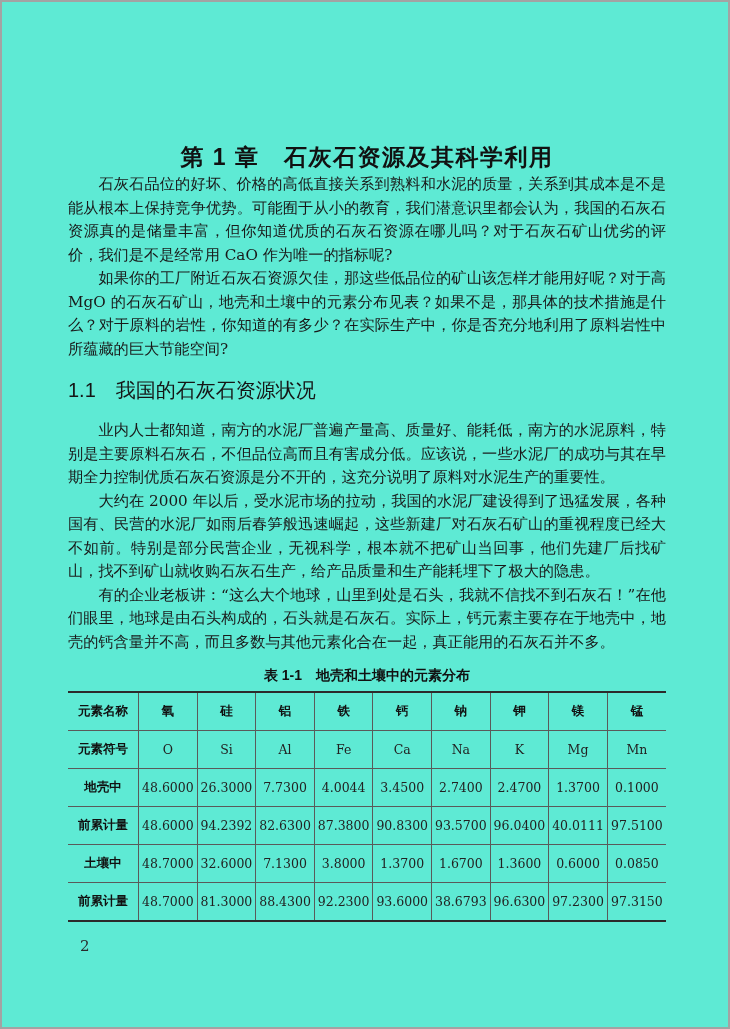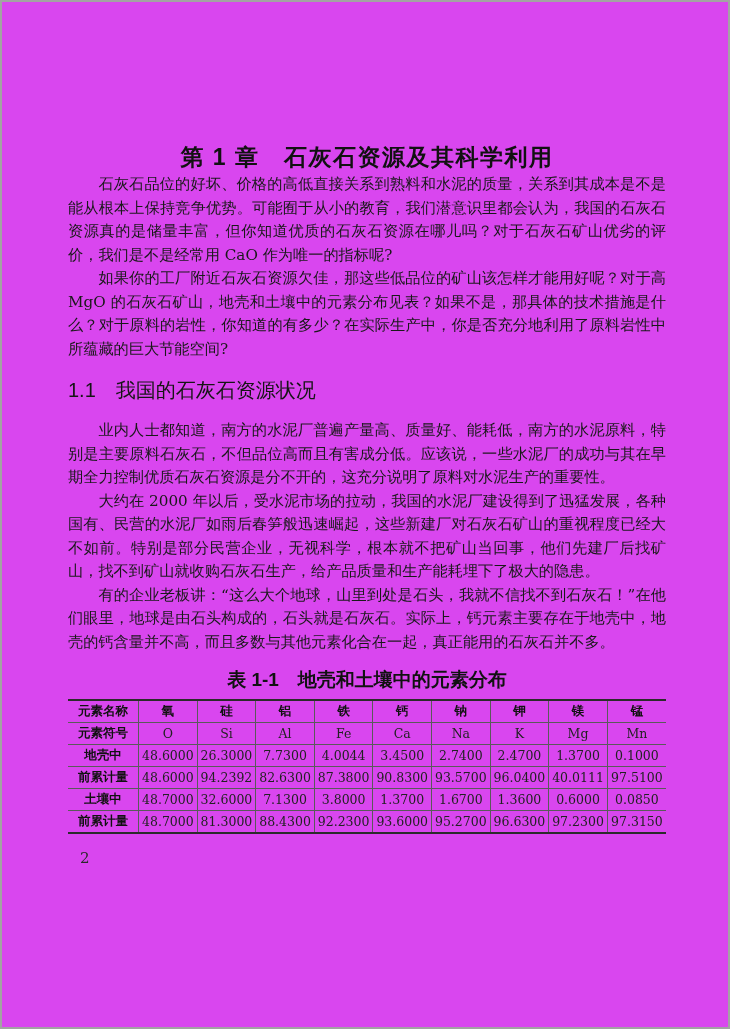--- a/index.html
+++ b/index.html
@@ -1,21 +1,21 @@
 <!DOCTYPE html>
 <html><head>
 <meta charset="utf-8">
 <style>
   html, body { margin: 0; padding: 0; background: #e8e8e8; }
   .page {
     position: relative;
     box-sizing: border-box;
     width: 730px;
     height: 1029px;
-    background: #d946ef;
+    background: #5eead4;
     border: 2px solid #a3a3a3;
     overflow: hidden;
     color: #1a1a1a;
   }
   .content {
     box-sizing: border-box;
     padding: 140px 62px 0 66px;
   }
   .chapter-title {
     margin: 0;
@@ -41,41 +41,41 @@
     font-family: Liberation Sans, sans-serif;
     font-weight: normal;
     font-size: 20px;
     color: #151515;
   }
   .table-caption {
     margin: 13px 0 6px 0;
     text-align: center;
     font-family: "Liberation Sans", sans-serif;
     font-weight: bold;
-    font-size: 19px;
+    font-size: 14px;
     color: #111;
   }
   table.elements-table {
     width: 100%;
     table-layout: fixed;
     border-collapse: collapse;
     border-top: 2px solid #2b2b2b;
     border-bottom: 2px solid #2b2b2b;
     font-family: "DejaVu Serif", "Liberation Serif", serif;
     font-size: 12.5px;
     color: #222;
   }
   table.elements-table col.c0 { width: 11.8%; }
   table.elements-table td {
     border-top: 1px solid #5a5a5a;
     border-left: 1px solid #5a5a5a;
     text-align: center;
     vertical-align: middle;
     height: 21px;
-    padding: 0 1px;
+    padding: 8px 1px;
     overflow: hidden;
     white-space: nowrap;
   }
   table.elements-table tr td:first-child {
     border-left: none;
     font-family: "Liberation Sans", sans-serif;
     font-weight: bold;
     font-size: 12.5px;
     color: #111;
   }
@@ -183,21 +183,21 @@
             <td>0.6000</td>
             <td>0.0850</td>
           </tr>
           <tr>
             <td>前累计量</td>
             <td>48.7000</td>
             <td>81.3000</td>
             <td>88.4300</td>
             <td>92.2300</td>
             <td>93.6000</td>
-            <td>95.2700</td>
+            <td>38.6793</td>
             <td>96.6300</td>
             <td>97.2300</td>
             <td>97.3150</td>
           </tr>
         </tbody>
     </table>
 
     <div class="page-number">2</div>
 
   </div>

